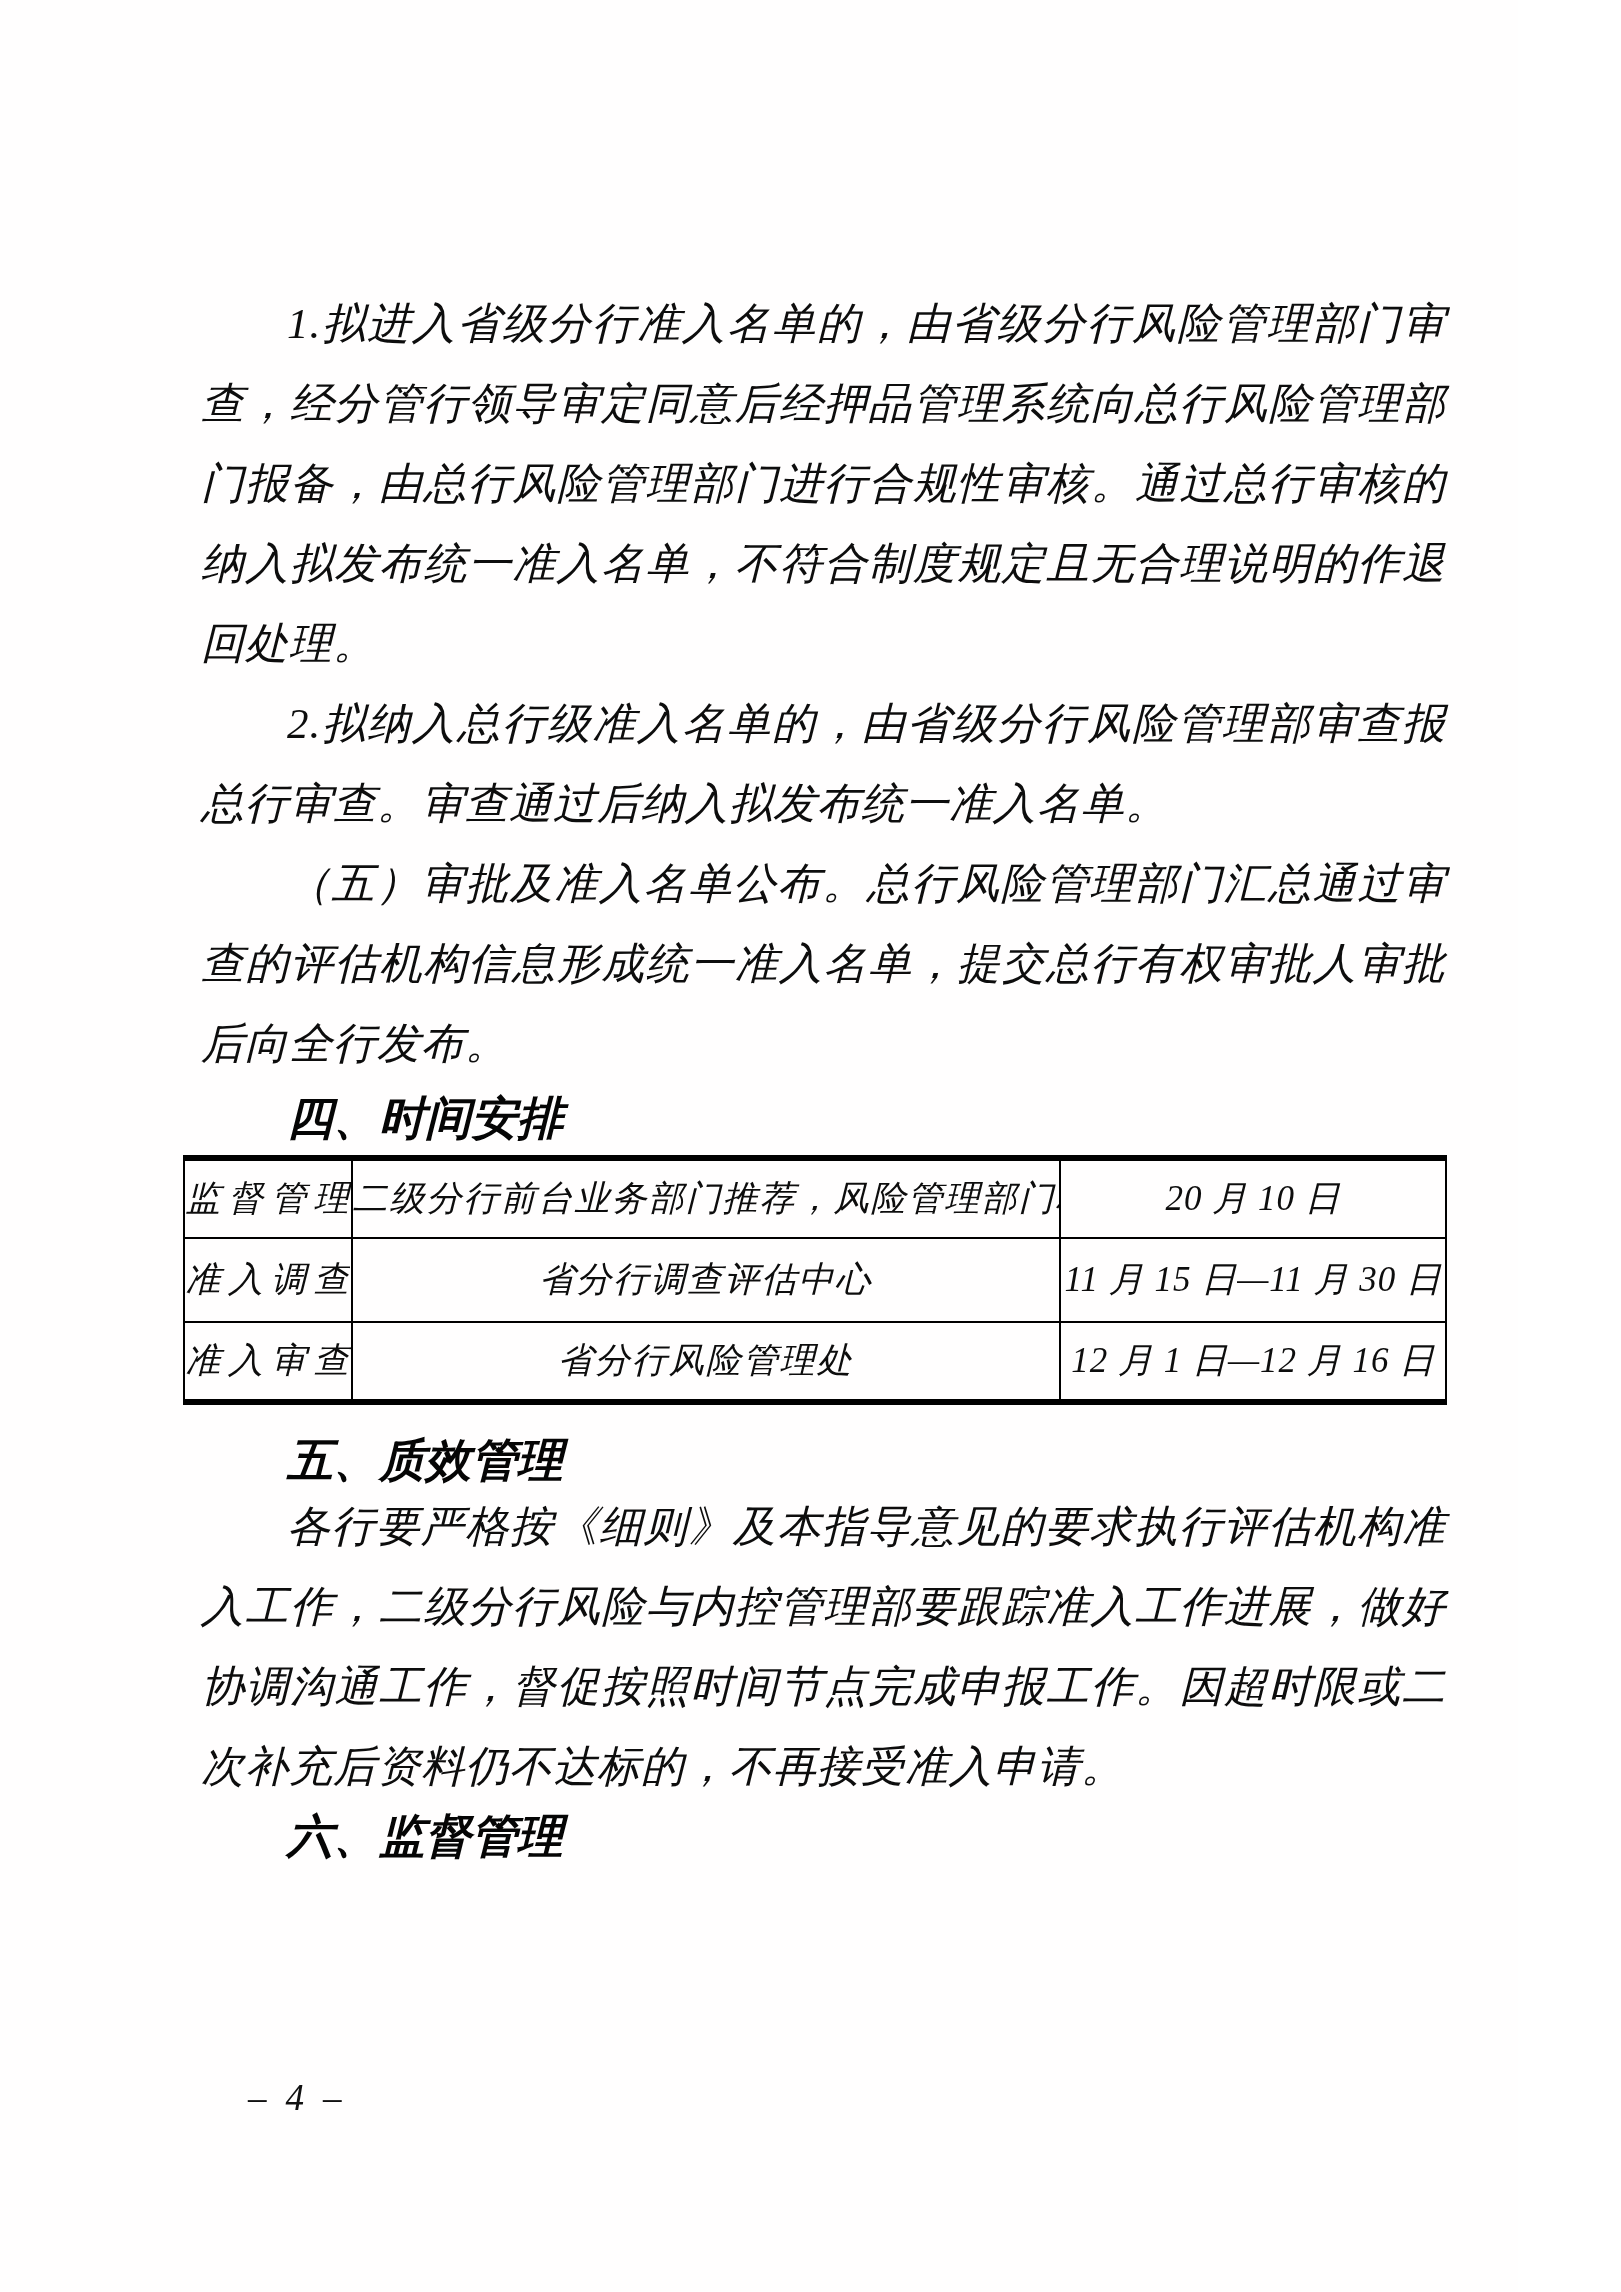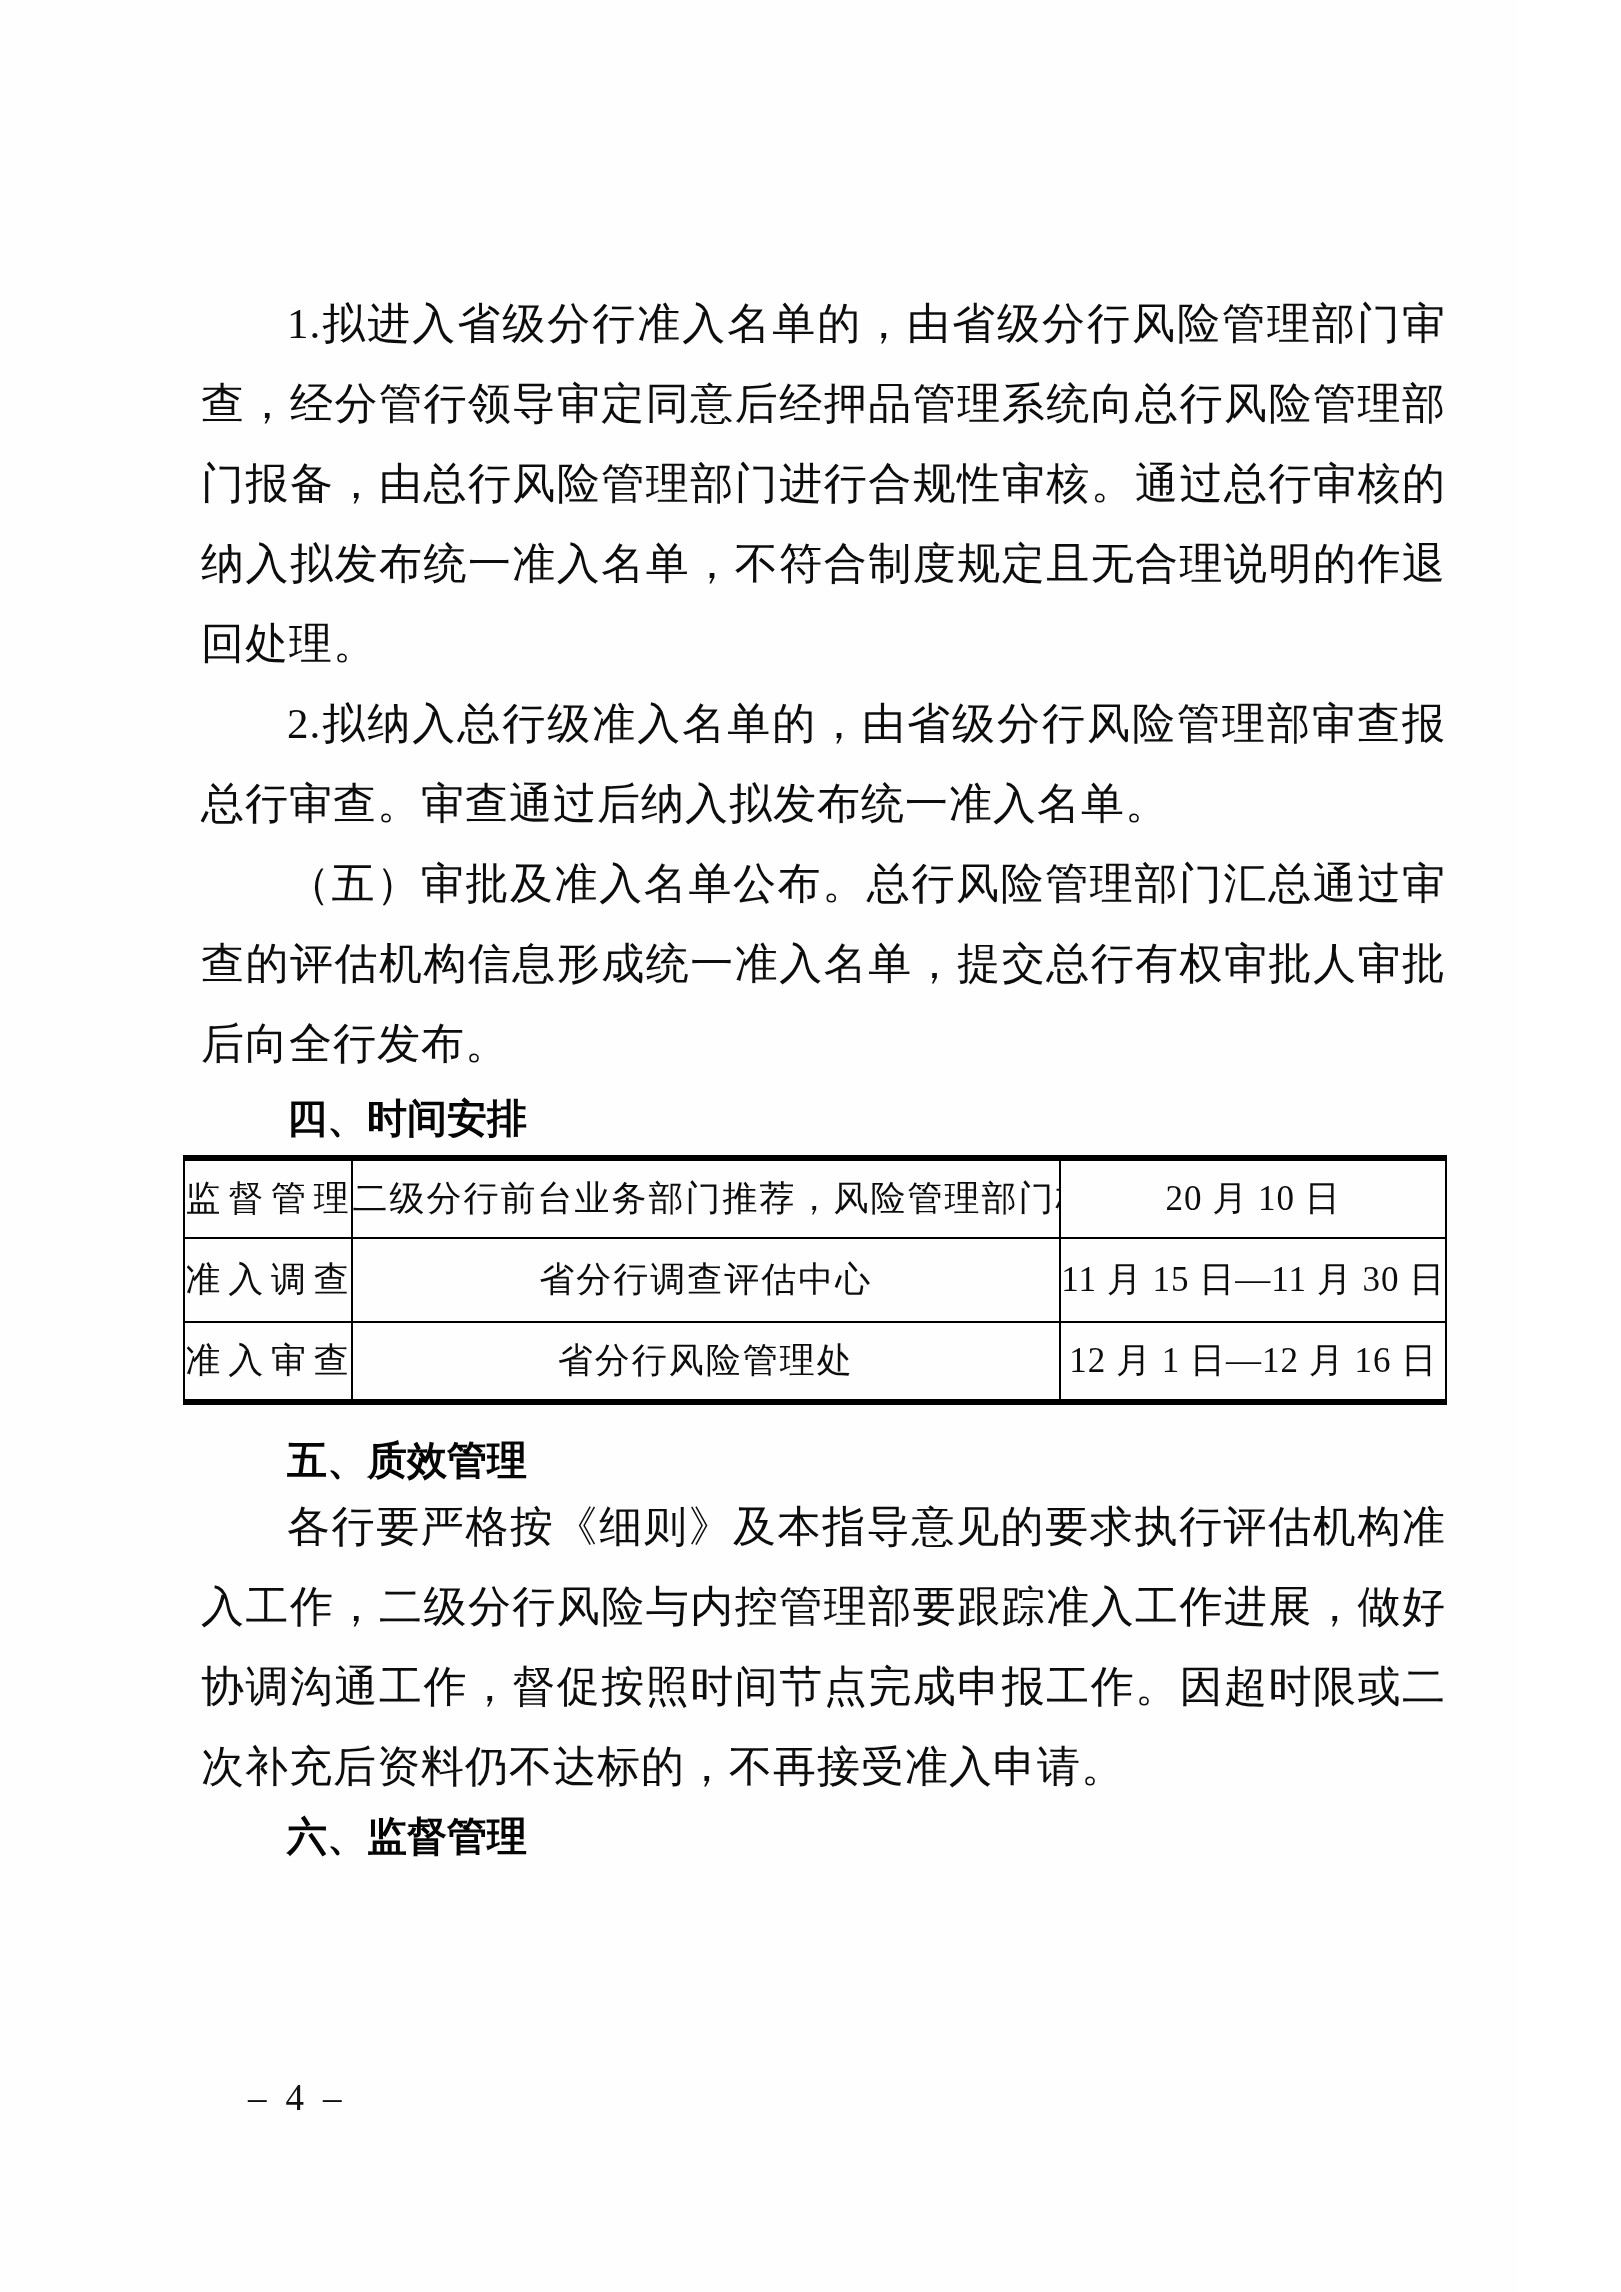--- a/index.html
+++ b/index.html
@@ -3,41 +3,42 @@
 <meta charset="utf-8">
 <style>
   html,body{margin:0;padding:0;background:#ffffff;}
   .page{
     position:relative;
     width:1518px;height:2293px;
     background:#fffefe;
     color:#0a0a0a;
     font-family:"Liberation Serif","DejaVu Serif",serif;
     overflow:hidden;
+    font-style:italic;
   }
   .content{
     position:absolute;
     left:201px;top:284px;
     width:1245px;
   }
   p.body{
     margin:0;
     font-size:43px;
     line-height:80px;
     text-align:justify;
     text-indent:86px;
     letter-spacing:1px;
     color:#0d0d0d;
   }
   .lead{letter-spacing:1px;}
   h2.sec{
     margin:0;
     font-family:"Liberation Sans","DejaVu Sans",sans-serif;
     font-weight:700;
-    font-size:40px;
+    font-size:46px;
     line-height:53px;
     margin-left:86px;
     color:#050505;
   }
   h2.sec4{margin-top:7.8px;}
   h2.sec5{margin-top:29px;}
   h2.sec6{margin-top:3.9px;}
   table.schedule{
     border-collapse:collapse;
     table-layout:fixed;

